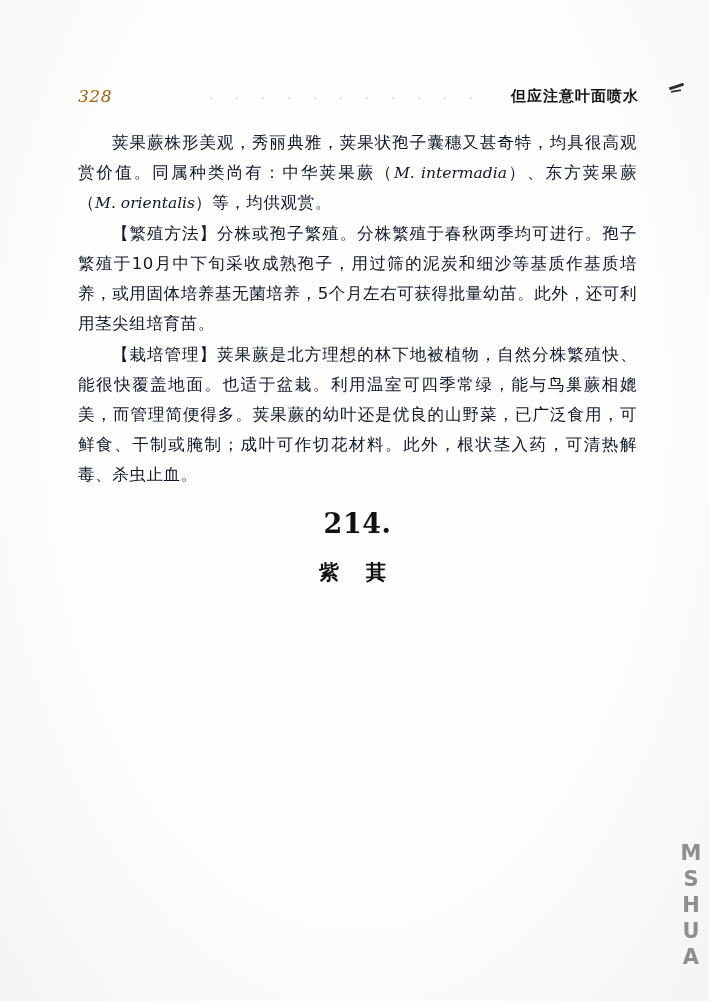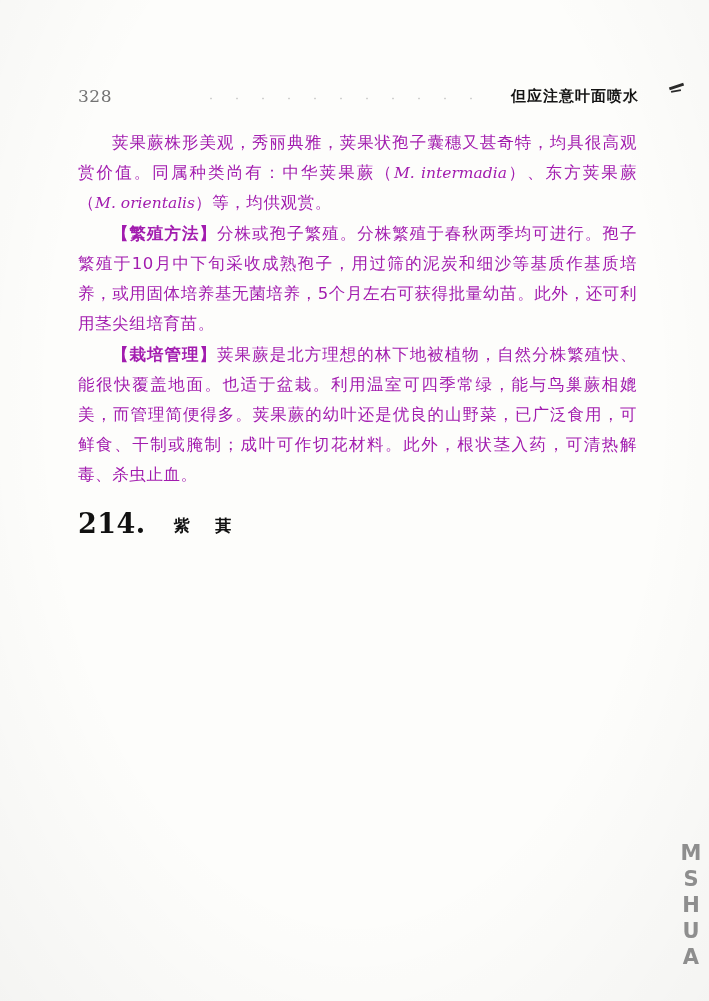--- a/index.html
+++ b/index.html
@@ -35,22 +35,23 @@
     top: 86px;
     left: 78px;
     right: 70px;
     height: 22px;
   }
   .page-num {
     position: absolute;
     left: 0;
     top: 0;
     font-family: "DejaVu Serif", "Liberation Serif", serif;
+    font-style: italic;
     font-size: 17px;
-    color: #737373;
+    color: #a16207;
     letter-spacing: 0.5px;
   }
   .header-title {
     position: absolute;
     right: 0;
     top: 1px;
     font-size: 15px;
     font-weight: bold;
     color: #141414;
     letter-spacing: 1px;
@@ -87,54 +88,54 @@
     right: 72px;
     top: 128px;
   }
   p {
     margin: 0 0 1px 0;
     font-size: 16.5px;
     line-height: 30px;
     text-align: justify;
     text-justify: inter-ideograph;
     letter-spacing: 0.6px;
-    color: #a21caf;
+    color: #0f172a;
   }
   p.indent {
     text-indent: 34px;
   }
   .ital {
     font-family: "DejaVu Serif", "Liberation Serif", serif;
     font-style: italic;
     font-size: 15.5px;
     letter-spacing: 0;
   }
   .lbl {
-    font-weight: bold;
+    font-weight: normal;
     margin-top: 36px;
   }
   .section-head {
     margin: 18px 0 6px 0;
     display: flex;
-    align-items: flex-start;
-    gap: 28px;
+    align-items: center;
+    gap: 20px;
+    flex-direction: column;
   }
   .section-num {
     font-family: "DejaVu Serif", "Liberation Serif", serif;
     font-weight: bold;
     font-size: 27px;
     letter-spacing: 0.5px;
     color: #111;
   }
   .section-title {
-    font-size: 16px;
+    font-size: 20px;
     font-weight: bold;
     letter-spacing: 10px;
     color: #111;
-    margin-top: 8px;
   }
   .watermark {
     position: absolute;
     right: 6px;
     bottom: 30px;
     font-family: "DejaVu Sans", "Liberation Sans", sans-serif;
     font-size: 21px;
     font-weight: bold;
     letter-spacing: 2px;
     color: #8e8e8e;

